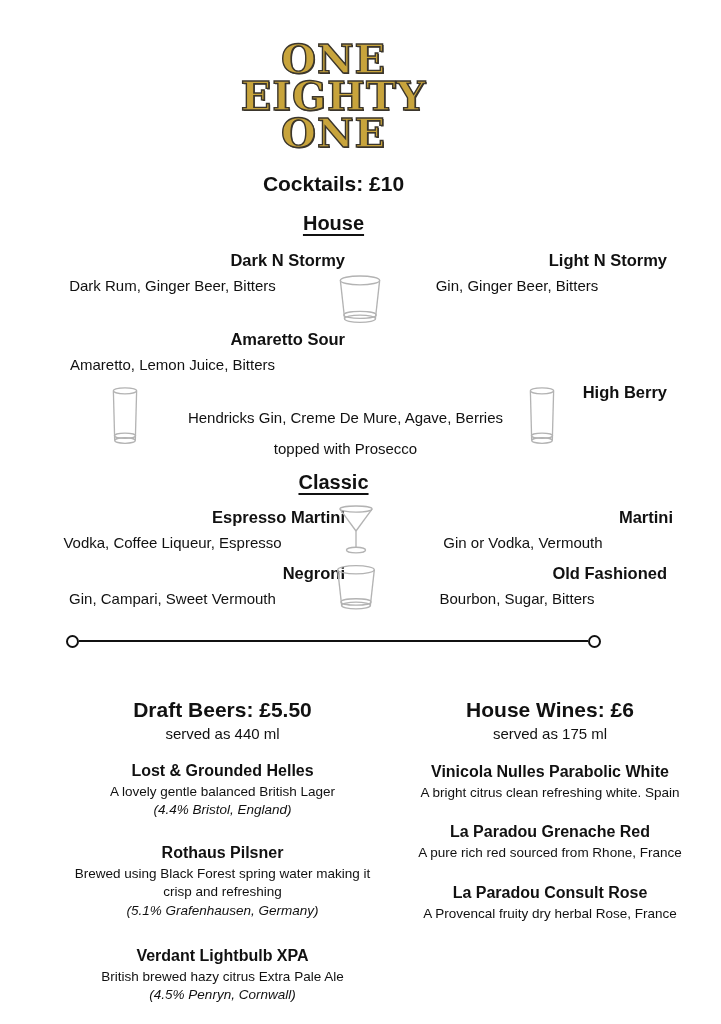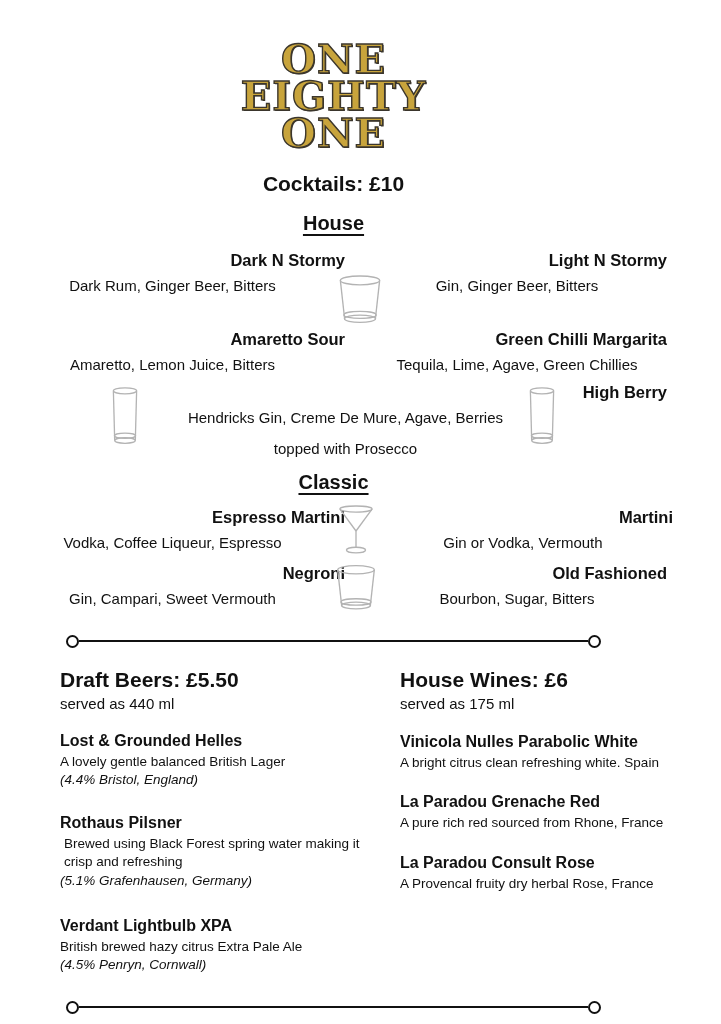--- a/index.html
+++ b/index.html
@@ -52,21 +52,21 @@
     width:9px;height:9px;border:2.5px solid #111;border-radius:50%;
     background:#fff;flex:0 0 auto;
   }
   .divider .line{flex:1 1 auto;border-top:2.2px solid #111;}
 
   
   .bottom-grid{
     display:grid;grid-template-columns:325px 300px;gap:15px;
     padding-left:60px;margin-top:20px;
   }
-  .col{}
+  .col{text-align:center;margin-top:30px;}
   .col-title{font-size:21px;font-weight:bold;}
   .col-sub{font-size:15px;margin-top:3px;}
   .drink-item{margin-top:20px;}
   .b-name{font-size:16px;font-weight:bold;margin-bottom:3px;}
   .b-desc{font-size:13.5px;line-height:1.38;}
   .b-origin{font-size:13.5px;font-style:italic;line-height:1.38;}
   .wine-item{margin-top:21px;}
 </style>
 </head>
 <body>
@@ -101,24 +101,20 @@
       <div class="c-name">Light N Stormy</div>
       <div class="c-desc">Gin, Ginger Beer, Bitters</div>
     </div>
   </div>
 
   <div class="cocktail-row" style="margin-bottom:10px;">
     <div class="cocktail">
       <div class="c-name">Amaretto Sour</div>
       <div class="c-desc">Amaretto, Lemon Juice, Bitters</div>
     </div>
-    <div class="cocktail">
-      <div class="c-name">Green Chilli Margarita</div>
-      <div class="c-desc">Tequila, Lime, Agave, Green Chillies</div>
-    </div>
   </div>
 
   <div class="center-cocktail">
     <div class="glass hb-left">
       <svg width="30" height="66" viewBox="0 0 32 68" fill="none" stroke="#b3b3b3" stroke-width="1.4">
         <ellipse cx="16" cy="5" rx="12.4" ry="3.2"></ellipse>
         <path d="M3.6 5 L5 58"></path>
         <path d="M28.4 5 L27 58"></path>
         <ellipse cx="16" cy="53" rx="11.3" ry="2.8"></ellipse>
         <ellipse cx="16" cy="58" rx="11" ry="3"></ellipse>

